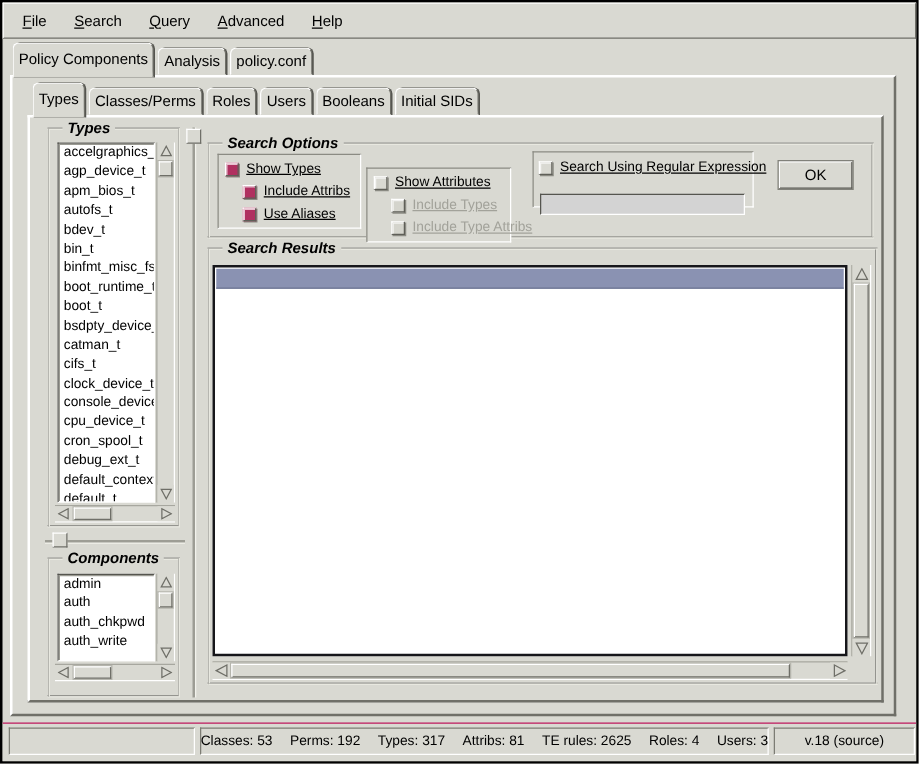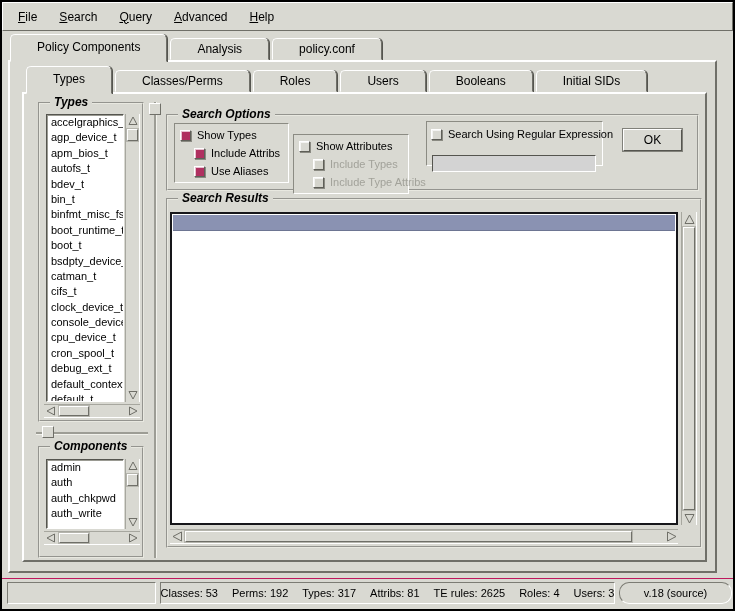--- a/index.html
+++ b/index.html
@@ -17,21 +17,21 @@
     font-size:12px;
   }
   .menu-item{display:inline-block;padding:3px 9px;cursor:default;}
   .menu-item::first-letter{text-decoration:underline;}
   
   .tabrow{position:absolute;display:flex;align-items:flex-end;gap:3px;z-index:5;}
   .tabrow-main{left:8px;top:32px;height:28px;}
   .tabrow-sub{left:24px;top:64px;height:28px;}
   .tab{
     background:#d9d9d2;border:1px solid;border-color:#fff #6f6f68 #d9d9d2 #fff;
-    border-radius:5px 5px 0 0;padding:0 26px;font-size:12px;
+    border-radius:5px 5px 0 0;padding:0 4px;font-size:12px;
     height:22px;line-height:21px;margin-bottom:2px;white-space:nowrap;
     box-shadow:1px 0 0 #55554f;
   }
   .tab.active{height:28px;line-height:24px;margin-bottom:0;z-index:6;}
   
   .page{
     position:absolute;background:#d9d9d2;
     border:2px solid;border-color:#fff #6f6f68 #6f6f68 #fff;
   }
   .page-outer{left:6px;top:58px;width:709px;height:513px;}
@@ -59,21 +59,21 @@
   .sb-btn{flex:0 0 auto;display:flex;align-items:center;justify-content:center;background:#d9d9d2;}
   .vscroll .sb-btn{height:14px;width:100%;}
   .hscroll .sb-btn{width:14px;height:100%;}
   .sb-trough{position:relative;flex:1 1 auto;}
   .sb-thumb{
     position:absolute;background:#d9d9d2;
     border:1px solid;border-color:#fff #6f6f68 #6f6f68 #fff;
     box-shadow:0 0 0 1px #b5b5ad;
   }
   
-  .cb{display:flex;align-items:center;gap:6px;font-size:11px;white-space:nowrap;}
+  .cb{display:flex;align-items:center;gap:6px;font-size:11px;white-space:nowrap;text-decoration:underline;}
   .cb .ind{
     width:11px;height:11px;flex:0 0 auto;background:#d9d9d2;
     border:1px solid;border-color:#fff #5f5f58 #5f5f58 #fff;
     box-shadow:inset 1px 1px 0 rgba(255,255,255,.7), 1px 1px 0 #8a8a82;
   }
   .cb .ind.checked{background:#b03060;}
   .cb.disabled{color:#a2a29a;}
   .cb.disabled .ind{background:#d4d4cc;}
   .subframe{
     position:absolute;background:#d9d9d2;
@@ -334,18 +334,18 @@
     <div class="status-cell" style="left:158px;width:455px;">
 
     <span>Classes: 53</span>
         <span>Perms: 192</span>
         <span>Types: 317</span>
         <span>Attribs: 81</span>
         <span>TE rules: 2625</span>
         <span>Roles: 4</span>
         <span>Users: 3</span>
       </div>
-    <div class="status-cell" style="left:617px;width:113px;border-radius:10px;">
+    <div class="status-cell" style="left:617px;width:113px;">
       <span>v.18 (source)</span>
     </div>
   </div>
 
 </div>
 
 </body></html>

